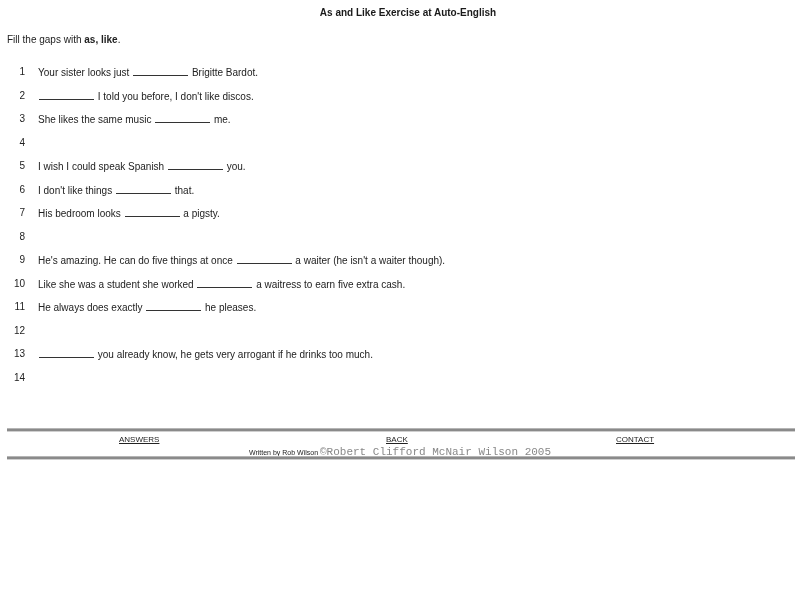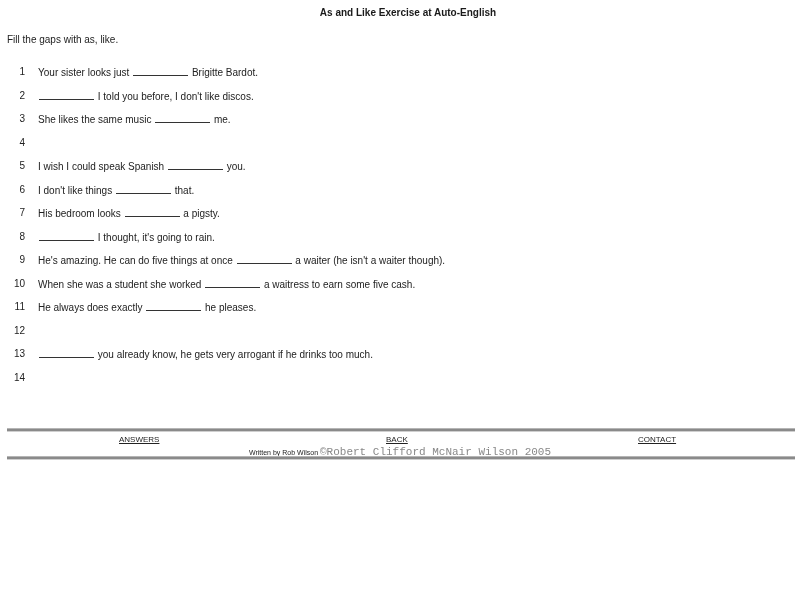--- a/index.html
+++ b/index.html
@@ -25,21 +25,21 @@
       font-weight: bold;
       color: #1a1a1a;
     }
     .instructions {
       position: absolute;
       top: 34px;
       left: 7px;
       font-size: 10px;
       color: #222;
     }
-    .instructions b { font-weight: normal; }
+    .instructions b { font-weight: bold; }
     .exercise-list {
       position: absolute;
       top: 66px;
       left: 0;
       width: 800px;
     }
     .q-row {
       height: 23.5px;
       font-size: 10px;
       line-height: 12px;
@@ -80,21 +80,21 @@
     .footer-link {
       position: absolute;
       top: 435px;
       font-size: 8px;
       color: #222;
       text-decoration: underline;
       cursor: pointer;
     }
     .link-answers { left: 119px; }
     .link-back { left: 386px; }
-    .link-contact { left: 638px; }
+    .link-contact { left: 616px; }
     .credit {
       position: absolute;
       top: 446px;
       left: 0;
       width: 800px;
       text-align: center;
       font-size: 7px;
       color: #222;
     }
     .credit-mono {
@@ -133,29 +133,28 @@
     <div class="q-row">
       <span class="q-num">6</span>
       <span class="q-text"><span>I don't like things </span><span class="gap"></span><span> that.</span></span>
     </div>
     <div class="q-row">
       <span class="q-num">7</span>
       <span class="q-text"><span>His bedroom looks </span><span class="gap"></span><span> a pigsty.</span></span>
     </div>
     <div class="q-row">
       <span class="q-num">8</span>
-      <span class="q-text"><span></span><span class="gap"></span><span> I thought, it's going to rain.</span></span>
     </div>
     <div class="q-row">
       <span class="q-num">9</span>
       <span class="q-text"><span>He's amazing. He can do five things at once </span><span class="gap"></span><span> a waiter (he isn't a waiter though).</span></span>
     </div>
     <div class="q-row">
       <span class="q-num">10</span>
-      <span class="q-text"><span>When she was a student she worked </span><span class="gap"></span><span> a waitress to earn some five cash.</span></span>
+      <span class="q-text"><span>Like she was a student she worked </span><span class="gap"></span><span> a waitress to earn five extra cash.</span></span>
     </div>
     <div class="q-row">
       <span class="q-num">11</span>
       <span class="q-text"><span>He always does exactly </span><span class="gap"></span><span> he pleases.</span></span>
     </div>
     <div class="q-row">
       <span class="q-num">12</span>
     </div>
     <div class="q-row">
       <span class="q-num">13</span>

